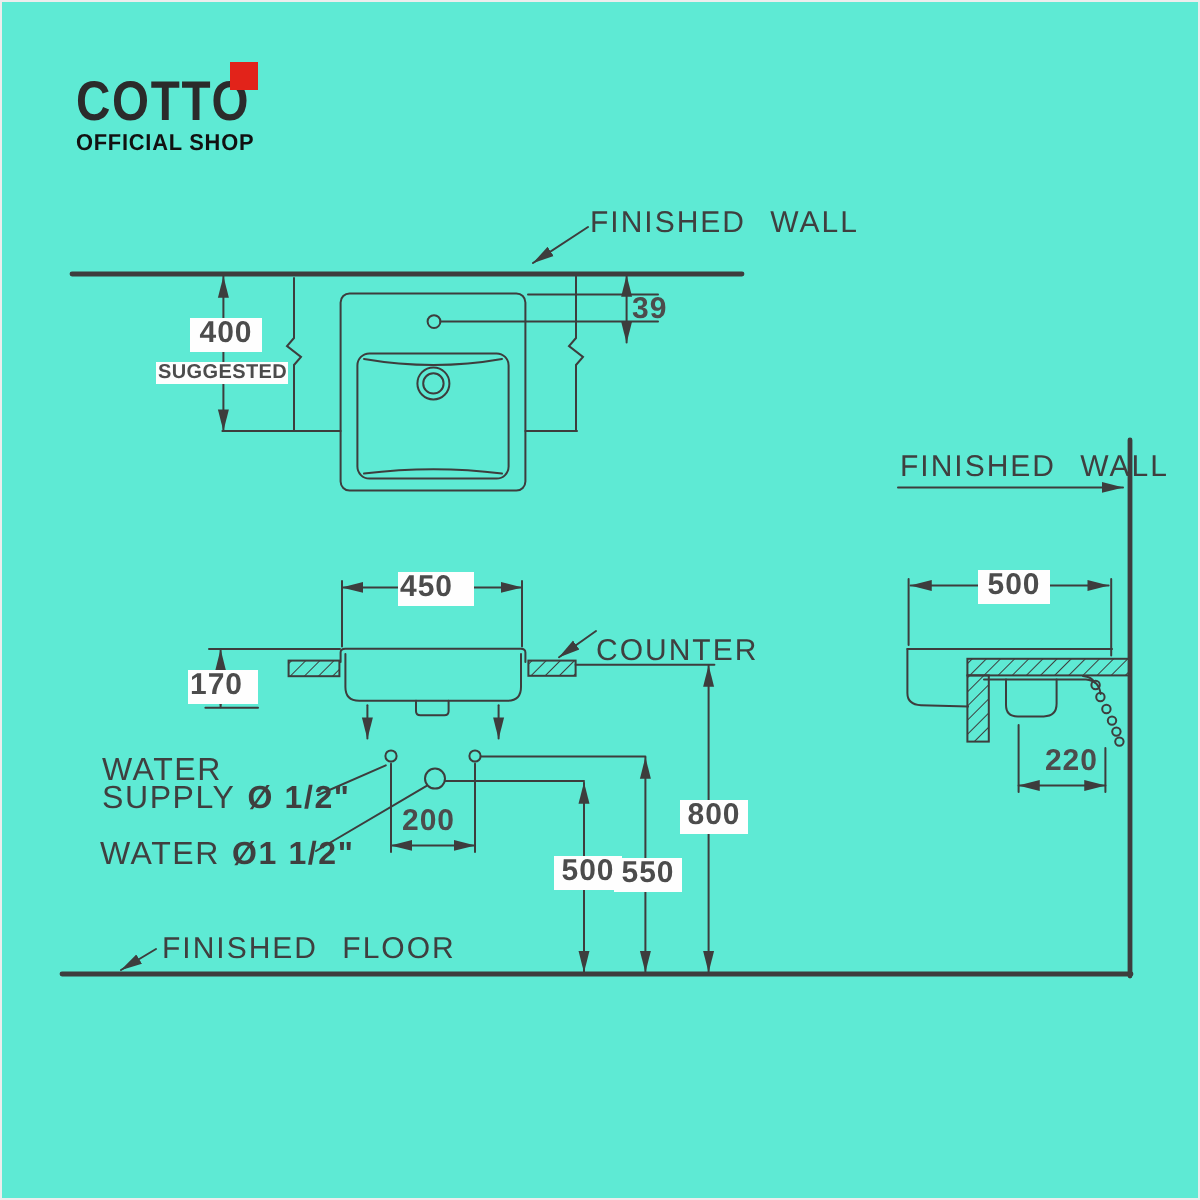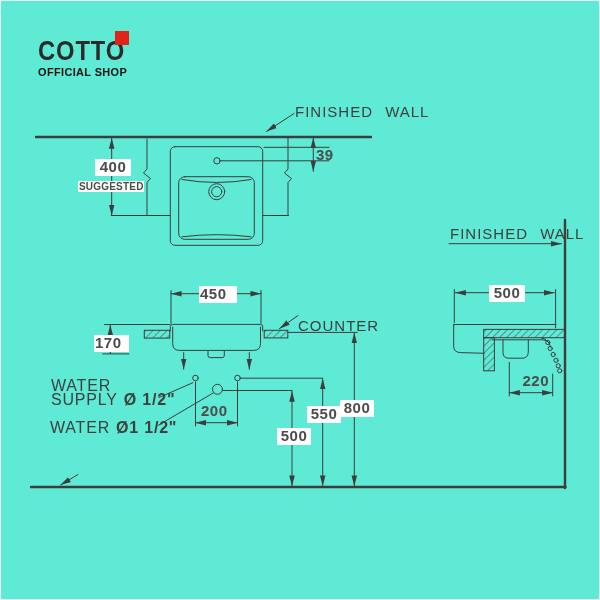--- a/index.html
+++ b/index.html
@@ -150,20 +150,21 @@
   <div class="tl lbl2" style="left:50px;top:376px">WATER</div>
   <div class="tl lbl2" style="left:50px;top:390px">
     <span>SUPPLY</span><span class="bold" style="margin-left:6px">Ø 1/2"</span>
   </div>
   <div class="tl lbl2" style="left:49px;top:418px">
     <span>WATER</span><span class="bold" style="margin-left:6px">Ø1 1/2"</span>
   </div>
 
   <div class="tl dim" style="left:200px;top:402px;width:33px;text-align:left">200</div>
   <div class="tl dim bgw" style="left:276px;top:427px;width:32px;text-align:center">500</div>
-  <div class="tl dim bgw" style="left:306px;top:405px;width:32px;text-align:center">550</div>
+  <div class="tl dim bgw" style="left:306px;top:428px;width:32px;text-align:center">550</div>
   <div class="tl dim bgw" style="left:339px;top:399px;width:32px;text-align:center">800</div>
+  <div class="tl lbl" style="left:80px;top:466px">FINISHED FLOOR</div>
 
   <div class="tl lbl" style="left:449px;top:225px">FINISHED WALL</div>
   <div class="tl dim bgw" style="left:488px;top:284px;width:34px;text-align:center">500</div>
   <div class="tl dim" style="left:514px;top:372px;width:34px;text-align:right">220</div>
 
 </div>
 
 </body></html>

